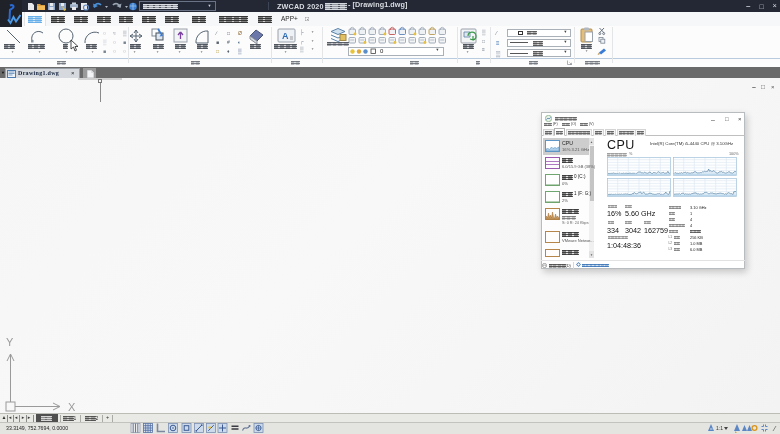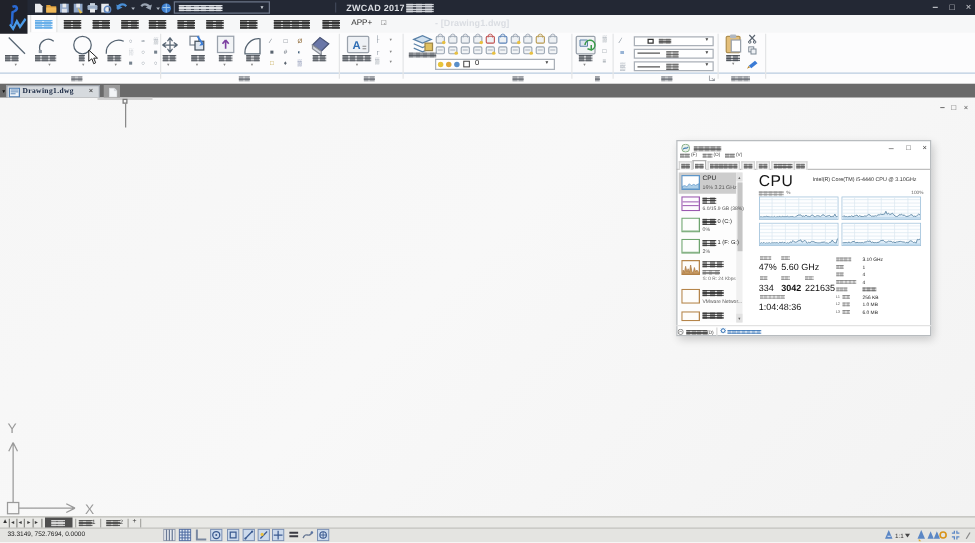--- a/index.html
+++ b/index.html
@@ -35,23 +35,23 @@
 <path d="M87 4 a4 4 0 0 1 7 2" stroke="#9aa4b2" stroke-width="1.8" fill="none"></path>
       <path d="M95.5 2.5 l-1 4.5 l-4 -2 z" fill="#9aa4b2"></path>
 <path d="M99 5 l1.5 2 l1.5 -2 z" fill="#aab2be"></path>
 <circle cx="107" cy="5.5" r="3.8" fill="#3d7fd0"></circle>
       <path d="M104 5 h6 M107 2 v7" stroke="#9cc4ea" stroke-width="0.8"></path>
     </svg>
 <div class="r" style="left:139px;top:1px;width:77px;height:10px;background:#232936;border:1px solid #6b7487;z-index:4"></div>
 <i class="cj" style="left:143px;top:3.5px;width:35px;height:5px;background:repeating-linear-gradient(180deg,rgba(225,228,233,0.95) 0 1px,rgba(225,228,233,0.25) 1px 2px),repeating-linear-gradient(90deg,rgba(225,228,233,0.5) 0 4px,rgba(255,255,255,0) 4px 6px);z-index:5"></i>
 <span class="t" style="left:207.5px;top:3.8px;font-size:4px;color:#cfd3da;font-weight:normal;;z-index:5">▼</span>
 <div class="r" style="left:268px;top:2px;width:0.8px;height:8px;background:#3e4556;;z-index:4"></div>
-<span class="t" style="left:277px;top:2.5px;font-size:7.2px;color:#dadde2;font-weight:bold;letter-spacing:0.2px;z-index:4">ZWCAD 2017</span>
+<span class="t" style="left:277px;top:2.5px;font-size:7.2px;color:#dadde2;font-weight:bold;letter-spacing:0.2px;z-index:4">ZWCAD 2020</span>
 <i class="cj" style="left:325px;top:3px;width:21.5px;height:6.5px;background:repeating-linear-gradient(180deg,rgba(218,221,226,0.95) 0 1px,rgba(218,221,226,0.25) 1px 2px),repeating-linear-gradient(90deg,rgba(218,221,226,0.5) 0 5.5px,rgba(255,255,255,0) 5.5px 7.5px);z-index:4"></i>
-<span class="t" style="left:348px;top:15px;font-size:7.2px;color:#dadde2;font-weight:bold;letter-spacing:0.1px;z-index:4">- [Drawing1.dwg]</span>
+<span class="t" style="left:348px;top:1px;font-size:7.2px;color:#dadde2;font-weight:bold;letter-spacing:0.1px;z-index:4">- [Drawing1.dwg]</span>
 <span class="t" style="left:746px;top:2px;font-size:8px;color:#d8dade;font-weight:bold;;z-index:4">–</span>
 <span class="t" style="left:759.5px;top:2.5px;font-size:7px;color:#d8dade;font-weight:normal;;z-index:4">□</span>
 <span class="t" style="left:772.5px;top:2px;font-size:7.5px;color:#d8dade;font-weight:normal;;z-index:4">×</span>
 <div class="r" style="left:22px;top:12px;width:758px;height:14px;background:#f6f7f8;;z-index:1"></div>
 <div class="r" style="left:24px;top:12px;width:22px;height:14px;background:#fdfdfe;border-left:1px solid #e2e3e4;border-right:1px solid #e2e3e4;z-index:1"></div>
 <i class="cj" style="left:28px;top:16px;width:14.0px;height:6.5px;background:repeating-linear-gradient(180deg,rgba(98,172,232,0.92) 0 1px,rgba(98,172,232,0.2) 1px 2px),repeating-linear-gradient(90deg,rgba(98,172,232,0.5) 0 5.5px,rgba(255,255,255,0) 5.5px 7.5px);z-index:5"></i>
 <i class="cj" style="left:51px;top:16px;width:14.0px;height:6.5px;background:repeating-linear-gradient(180deg,rgba(45,45,45,0.92) 0 1px,rgba(45,45,45,0.2) 1px 2px),repeating-linear-gradient(90deg,rgba(45,45,45,0.5) 0 5.5px,rgba(255,255,255,0) 5.5px 7.5px);z-index:5"></i>
 <i class="cj" style="left:74px;top:16px;width:14.0px;height:6.5px;background:repeating-linear-gradient(180deg,rgba(45,45,45,0.92) 0 1px,rgba(45,45,45,0.2) 1px 2px),repeating-linear-gradient(90deg,rgba(45,45,45,0.5) 0 5.5px,rgba(255,255,255,0) 5.5px 7.5px);z-index:5"></i>
 <i class="cj" style="left:97px;top:16px;width:14.0px;height:6.5px;background:repeating-linear-gradient(180deg,rgba(45,45,45,0.92) 0 1px,rgba(45,45,45,0.2) 1px 2px),repeating-linear-gradient(90deg,rgba(45,45,45,0.5) 0 5.5px,rgba(255,255,255,0) 5.5px 7.5px);z-index:5"></i>
 <i class="cj" style="left:119px;top:16px;width:14.0px;height:6.5px;background:repeating-linear-gradient(180deg,rgba(45,45,45,0.92) 0 1px,rgba(45,45,45,0.2) 1px 2px),repeating-linear-gradient(90deg,rgba(45,45,45,0.5) 0 5.5px,rgba(255,255,255,0) 5.5px 7.5px);z-index:5"></i>
@@ -424,28 +424,28 @@
       <path d="M1 8.142857142857142 H63" stroke="#dcE8f1" stroke-width="0.6"></path>
       <path d="M1 10.857142857142858 H63" stroke="#dcE8f1" stroke-width="0.6"></path>
       <path d="M1 13.571428571428571 H63" stroke="#dcE8f1" stroke-width="0.6"></path>
       <path d="M1 16.285714285714285 H63" stroke="#dcE8f1" stroke-width="0.6"></path>
       <polygon points="1,18 1.0,16.3 2.1,16.2 3.1,16.1 4.2,16.0 5.2,16.3 6.3,15.5 7.3,16.6 8.4,15.5 9.4,15.3 10.5,15.1 11.5,16.5 12.6,15.8 13.6,16.2 14.7,16.1 15.7,16.3 16.8,16.0 17.8,16.4 18.9,15.5 19.9,15.6 21.0,14.9 22.0,15.2 23.1,14.7 24.1,16.1 25.2,15.6 26.2,16.3 27.3,16.0 28.3,16.2 29.4,15.8 30.4,15.8 31.5,14.4 32.5,14.4 33.6,14.2 34.6,15.2 35.7,15.8 36.7,15.6 37.8,14.9 38.8,15.1 39.9,15.0 40.9,15.8 42.0,15.6 43.0,16.2 44.1,15.6 45.1,15.5 46.2,15.3 47.2,15.1 48.3,15.3 49.3,15.6 50.4,15.6 51.4,16.4 52.5,15.8 53.5,16.6 54.6,14.9 55.6,14.6 56.7,15.0 57.7,16.1 58.8,15.6 59.8,16.7 60.9,13.5 61.9,13.7 63.0,13.3 63,18" fill="#dcebf7"></polygon>
       <polyline points="1.0,16.3 2.1,16.2 3.1,16.1 4.2,16.0 5.2,16.3 6.3,15.5 7.3,16.6 8.4,15.5 9.4,15.3 10.5,15.1 11.5,16.5 12.6,15.8 13.6,16.2 14.7,16.1 15.7,16.3 16.8,16.0 17.8,16.4 18.9,15.5 19.9,15.6 21.0,14.9 22.0,15.2 23.1,14.7 24.1,16.1 25.2,15.6 26.2,16.3 27.3,16.0 28.3,16.2 29.4,15.8 30.4,15.8 31.5,14.4 32.5,14.4 33.6,14.2 34.6,15.2 35.7,15.8 36.7,15.6 37.8,14.9 38.8,15.1 39.9,15.0 40.9,15.8 42.0,15.6 43.0,16.2 44.1,15.6 45.1,15.5 46.2,15.3 47.2,15.1 48.3,15.3 49.3,15.6 50.4,15.6 51.4,16.4 52.5,15.8 53.5,16.6 54.6,14.9 55.6,14.6 56.7,15.0 57.7,16.1 58.8,15.6 59.8,16.7 60.9,13.5 61.9,13.7 63.0,13.3" fill="none" stroke="#5e87a5" stroke-width="0.7"></polyline>
       <rect x="1" y="16.8" width="62" height="1.2" fill="#bcd8ec"></rect>
     </svg>
 <i class="cj" style="left:607.5px;top:204.5px;width:9.9px;height:3.1px;background:repeating-linear-gradient(180deg,rgba(110,110,110,0.62) 0 1px,rgba(110,110,110,0.18) 1px 2px),repeating-linear-gradient(90deg,rgba(110,110,110,0.28) 0 2.1px,rgba(255,255,255,0) 2.1px 3.4px);z-index:22"></i>
 <i class="cj" style="left:625px;top:204.5px;width:6.5px;height:3.1px;background:repeating-linear-gradient(180deg,rgba(110,110,110,0.62) 0 1px,rgba(110,110,110,0.18) 1px 2px),repeating-linear-gradient(90deg,rgba(110,110,110,0.28) 0 2.1px,rgba(255,255,255,0) 2.1px 3.4px);z-index:22"></i>
-<span class="t" style="left:607px;top:210px;font-size:7.2px;color:#111;font-weight:normal;;z-index:22">47%</span>
+<span class="t" style="left:607px;top:210px;font-size:7.2px;color:#111;font-weight:normal;;z-index:22">16%</span>
 <span class="t" style="left:625px;top:210px;font-size:7.2px;color:#111;font-weight:normal;;z-index:22">5.60 GHz</span>
 <i class="cj" style="left:607.5px;top:221px;width:6.5px;height:3.1px;background:repeating-linear-gradient(180deg,rgba(110,110,110,0.62) 0 1px,rgba(110,110,110,0.18) 1px 2px),repeating-linear-gradient(90deg,rgba(110,110,110,0.28) 0 2.1px,rgba(255,255,255,0) 2.1px 3.4px);z-index:22"></i>
 <i class="cj" style="left:625px;top:221px;width:6.5px;height:3.1px;background:repeating-linear-gradient(180deg,rgba(110,110,110,0.62) 0 1px,rgba(110,110,110,0.18) 1px 2px),repeating-linear-gradient(90deg,rgba(110,110,110,0.28) 0 2.1px,rgba(255,255,255,0) 2.1px 3.4px);z-index:22"></i>
 <i class="cj" style="left:644px;top:221px;width:6.5px;height:3.1px;background:repeating-linear-gradient(180deg,rgba(110,110,110,0.62) 0 1px,rgba(110,110,110,0.18) 1px 2px),repeating-linear-gradient(90deg,rgba(110,110,110,0.28) 0 2.1px,rgba(255,255,255,0) 2.1px 3.4px);z-index:22"></i>
 <span class="t" style="left:607px;top:226.8px;font-size:7.2px;color:#111;font-weight:normal;;z-index:22">334</span>
-<span class="t" style="left:625px;top:226.8px;font-size:7.2px;color:#111;font-weight:bold;;z-index:22">3042</span>
-<span class="t" style="left:644px;top:226.8px;font-size:7.2px;color:#111;font-weight:normal;;z-index:22">221635</span>
+<span class="t" style="left:625px;top:226.8px;font-size:7.2px;color:#111;font-weight:normal;;z-index:22">3042</span>
+<span class="t" style="left:644px;top:226.8px;font-size:7.2px;color:#111;font-weight:normal;;z-index:22">162759</span>
 <i class="cj" style="left:607.5px;top:236.3px;width:20.1px;height:3.1px;background:repeating-linear-gradient(180deg,rgba(110,110,110,0.62) 0 1px,rgba(110,110,110,0.18) 1px 2px),repeating-linear-gradient(90deg,rgba(110,110,110,0.28) 0 2.1px,rgba(255,255,255,0) 2.1px 3.4px);z-index:22"></i>
 <span class="t" style="left:607px;top:242.3px;font-size:7.2px;color:#111;font-weight:normal;;z-index:22">1:04:48:36</span>
 <i class="cj" style="left:668.5px;top:205.5px;width:12.9px;height:3.0px;background:repeating-linear-gradient(180deg,rgba(105,105,105,0.7) 0 1px,rgba(105,105,105,0.2) 1px 2px),repeating-linear-gradient(90deg,rgba(105,105,105,0.28) 0 2.0px,rgba(255,255,255,0) 2.0px 3.3px);z-index:22"></i>
 <span class="t" style="left:690px;top:205.5px;font-size:3.9px;color:#222;font-weight:normal;;z-index:22">3.10 GHz</span>
 <i class="cj" style="left:668.5px;top:211.55px;width:6.3px;height:3.0px;background:repeating-linear-gradient(180deg,rgba(105,105,105,0.7) 0 1px,rgba(105,105,105,0.2) 1px 2px),repeating-linear-gradient(90deg,rgba(105,105,105,0.28) 0 2.0px,rgba(255,255,255,0) 2.0px 3.3px);z-index:22"></i>
 <span class="t" style="left:690px;top:211.55px;font-size:3.9px;color:#222;font-weight:normal;;z-index:22">1</span>
 <i class="cj" style="left:668.5px;top:217.6px;width:6.3px;height:3.0px;background:repeating-linear-gradient(180deg,rgba(105,105,105,0.7) 0 1px,rgba(105,105,105,0.2) 1px 2px),repeating-linear-gradient(90deg,rgba(105,105,105,0.28) 0 2.0px,rgba(255,255,255,0) 2.0px 3.3px);z-index:22"></i>
 <span class="t" style="left:690px;top:217.6px;font-size:3.9px;color:#222;font-weight:normal;;z-index:22">4</span>
 <i class="cj" style="left:668.5px;top:223.65px;width:16.2px;height:3.0px;background:repeating-linear-gradient(180deg,rgba(105,105,105,0.7) 0 1px,rgba(105,105,105,0.2) 1px 2px),repeating-linear-gradient(90deg,rgba(105,105,105,0.28) 0 2.0px,rgba(255,255,255,0) 2.0px 3.3px);z-index:22"></i>
 <span class="t" style="left:690px;top:223.65px;font-size:3.9px;color:#222;font-weight:normal;;z-index:22">4</span>

